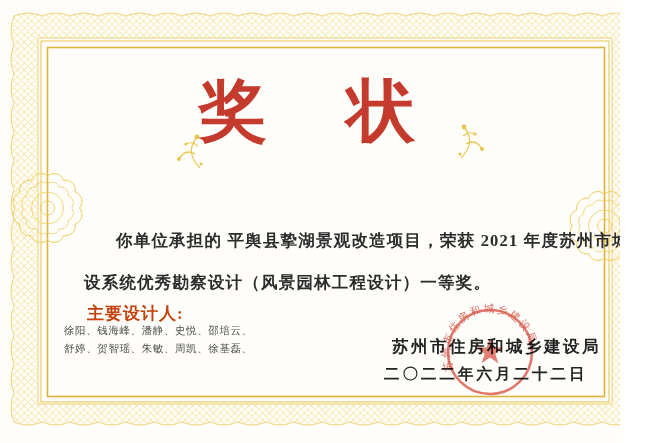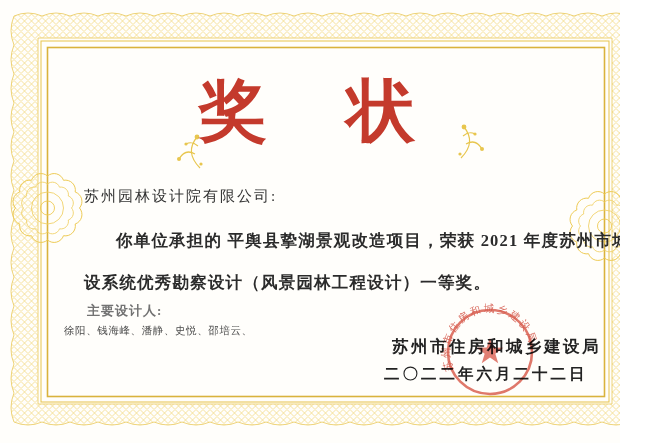--- a/index.html
+++ b/index.html
@@ -10,21 +10,21 @@
   .deco{position:absolute;left:0;top:0;width:650px;height:443px;pointer-events:none;}
   .abs{position:absolute;white-space:nowrap;}
   .title{
     left:0;right:0;top:66px;text-align:center;
     font-size:68px;font-weight:bold;color:#c43a2c;letter-spacing:6px;
   }
   .recipient{left:84px;top:187px;font-size:15px;color:#333;letter-spacing:2px;}
   .bodyline{font-size:16.5px;font-weight:bold;color:#2b2b2b;letter-spacing:1.2px;}
   .bl1{left:116px;top:230px;}
   .bl2{left:84px;top:272px;}
-  .designers-label{left:87px;top:302px;font-size:13px;font-weight:bold;color:#737373;letter-spacing:1px;}
+  .designers-label{left:87px;top:302px;font-size:17px;font-weight:bold;color:#c2410c;letter-spacing:1px;}
   .nameline{left:64px;font-size:10.5px;color:#4c4c4c;letter-spacing:.6px;
     font-family:Liberation Mono, monospace;}
   .nl1{top:324px;} .nl2{top:342px;} .nl3{top:360px;}
   .issuer{left:392px;top:336px;font-size:16.5px;font-weight:600;color:#222;letter-spacing:2.5px;}
   .date{left:384px;top:364px;font-size:15.5px;font-weight:600;color:#222;letter-spacing:3px;}
   .seal{position:absolute;left:438px;top:300px;width:104px;height:104px;
     mix-blend-mode:multiply;opacity:.88;}
 </style>
 </head>
 <body>
@@ -77,27 +77,27 @@
       <path d="M5 -4 C0 -8 -3 -8 -7 -6"></path>
       <circle cx="4" cy="-13" r="2.4" fill="#e8c64e" stroke="none"></circle>
       <circle cx="-14" cy="9" r="2" fill="#e8c64e" stroke="none"></circle>
       <circle cx="-7" cy="-6" r="1.6" fill="#e8c64e" stroke="none"></circle>
       <circle cx="8" cy="14" r="1.6" fill="#e8c64e" stroke="none"></circle>
     </g>
   </svg>
 
   <div class="abs title">奖　状</div>
 
-  <div class="abs recipient">苏州园林设计院有限公司:</div>
 
   <div class="abs bodyline bl1">你单位承担的 平舆县挚湖景观改造项目，荣获 2021 年度苏州市城乡建</div>
   <div class="abs bodyline bl2">设系统优秀勘察设计（风景园林工程设计）一等奖。</div>
 
   <div class="abs designers-label">主要设计人:</div>
   <div class="abs nameline nl1">徐阳、钱海峰、潘静、史悦、邵培云、</div>
+  <div class="abs nameline nl2">舒婷、贺智瑶、朱敏、周凯、徐基磊、</div>
 
   <div class="abs issuer">苏州市住房和城乡建设局</div>
   <div class="abs date">二〇二二年六月二十二日</div>
 
   <svg class="seal" viewBox="-52 -52 104 104" aria-hidden="true">
     <defs>
       <path id="sealArc" d="M -33 24 A 40.5 40.5 0 1 1 33 24" fill="none"></path>
     </defs>
     <circle r="42" fill="none" stroke="#d4493a" stroke-width="2.6" opacity="0.85"></circle>
     <path fill="#d4493a" opacity="0.8" d="M0 -14 L3.29 -4.53 L13.31 -4.33 L5.33 1.73 L8.23 11.33 L0 5.6 L-8.23 11.33 L-5.33 1.73 L-13.31 -4.33 L-3.29 -4.53 Z"></path>

